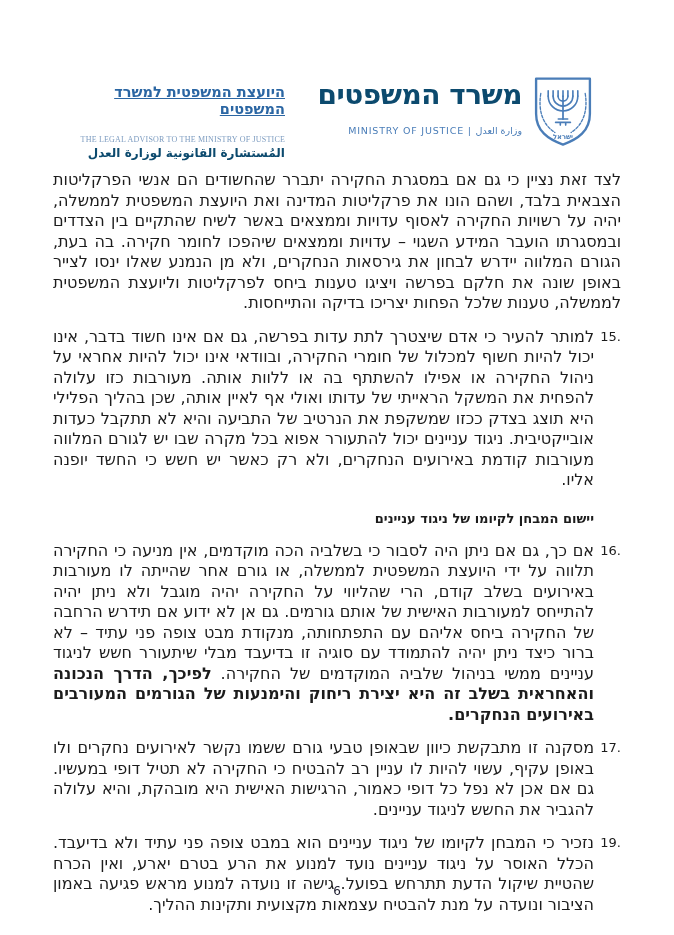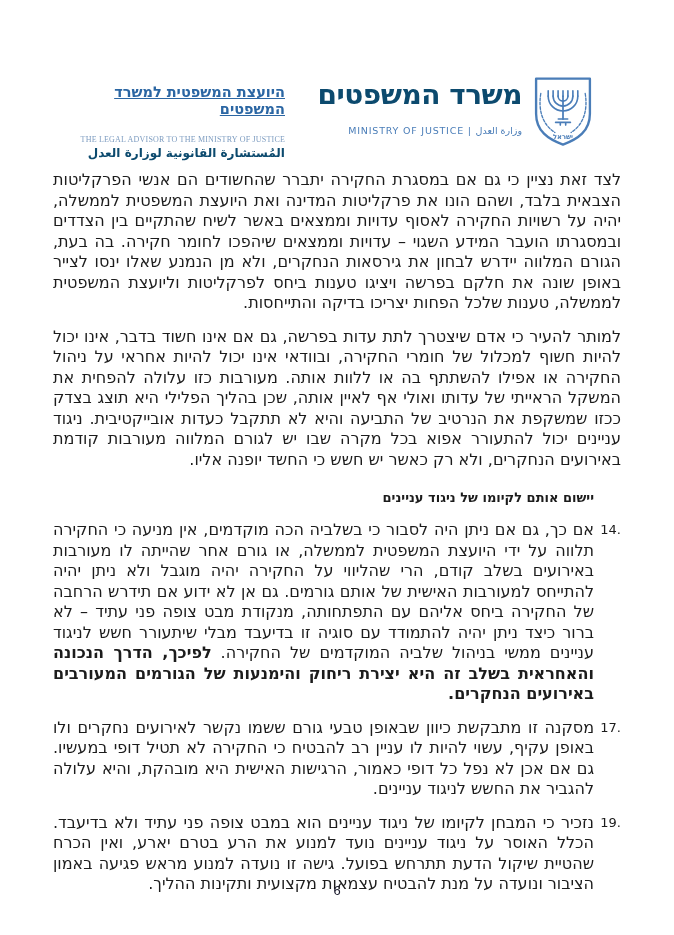--- a/index.html
+++ b/index.html
@@ -82,28 +82,31 @@
     </div>
   </header>
 
   <main class="doc-body">
 
     <section class="para">
       <div class="para-text">לצד זאת נציין כי גם אם במסגרת החקירה יתברר שהחשודים הם אנשי הפרקליטות הצבאית בלבד, ושהם הונו את פרקליטות המדינה ואת היועצת המשפטית לממשלה, יהיה על רשויות החקירה לאסוף עדויות וממצאים באשר לשיח שהתקיים בין הצדדים ובמסגרתו הועבר המידע השגוי – עדויות וממצאים שיהפכו לחומר חקירה. בה בעת, הגורם המלווה יידרש לבחון את גירסאות הנחקרים, ולא מן הנמנע שאלו ינסו לצייר באופן שונה את חלקם בפרשה ויציגו טענות ביחס לפרקליטות וליועצת המשפטית לממשלה, טענות שלכל הפחות יצריכו בדיקה והתייחסות.</div>
     </section>
 
     <section class="para">
+      <div class="para-num">
+        <span>15.</span>
+      </div>
       <div class="para-text">למותר להעיר כי אדם שיצטרך לתת עדות בפרשה, גם אם אינו חשוד בדבר, אינו יכול להיות חשוף למכלול של חומרי החקירה, ובוודאי אינו יכול להיות אחראי על ניהול החקירה או אפילו להשתתף בה או ללוות אותה. מעורבות כזו עלולה להפחית את המשקל הראייתי של עדותו ואולי אף לאיין אותה, שכן בהליך הפלילי היא תוצג בצדק ככזו שמשקפת את הנרטיב של התביעה והיא לא תתקבל כעדות אובייקטיבית. ניגוד עניינים יכול להתעורר אפוא בכל מקרה שבו יש לגורם המלווה מעורבות קודמת באירועים הנחקרים, ולא רק כאשר יש חשש כי החשד יופנה אליו.</div>
     </section>
 
-    <h2 class="section-heading">יישום אותם לקיומו של ניגוד עניינים</h2>
+    <h2 class="section-heading">יישום המבחן לקיומו של ניגוד עניינים</h2>
 
     <section class="para">
       <div class="para-num">
-        <span>14.</span>
+        <span>16.</span>
       </div>
       <div class="para-text"><span>אם כך, גם אם ניתן היה לסבור כי בשלביה הכה מוקדמים, אין מניעה כי החקירה תלווה על ידי היועצת המשפטית לממשלה, או גורם אחר שהייתה לו מעורבות באירועים בשלב קודם, הרי שהליווי על החקירה יהיה מוגבל ולא ניתן יהיה להתייחס למעורבות האישית של אותם גורמים. גם אן לא ידוע אם תידרש הרחבה של החקירה ביחס אליהם עם התפתחותה, מנקודת מבט צופה פני עתיד – לא ברור כיצד ניתן יהיה להתמודד עם סוגיה זו בדיעבד מבלי שיתעורר חשש לניגוד עניינים ממשי בניהול שלביה המוקדמים של החקירה.</span> <strong>לפיכך, הדרך הנכונה והאחראית בשלב זה היא יצירת ריחוק והימנעות של הגורמים המעורבים באירועים הנחקרים.</strong></div>
     </section>
 
     <section class="para">
       <div class="para-num">
         <span>17.</span>
       </div>
       <div class="para-text">מסקנה זו מתבקשת כיוון שבאופן טבעי גורם ששמו נקשר לאירועים נחקרים ולו באופן עקיף, עשוי להיות לו עניין רב להבטיח כי החקירה לא תטיל דופי במעשיו. גם אם אכן לא נפל כל דופי כאמור, הרגישות האישית היא מובהקת, והיא עלולה להגביר את החשש לניגוד עניינים.</div>
     </section>

